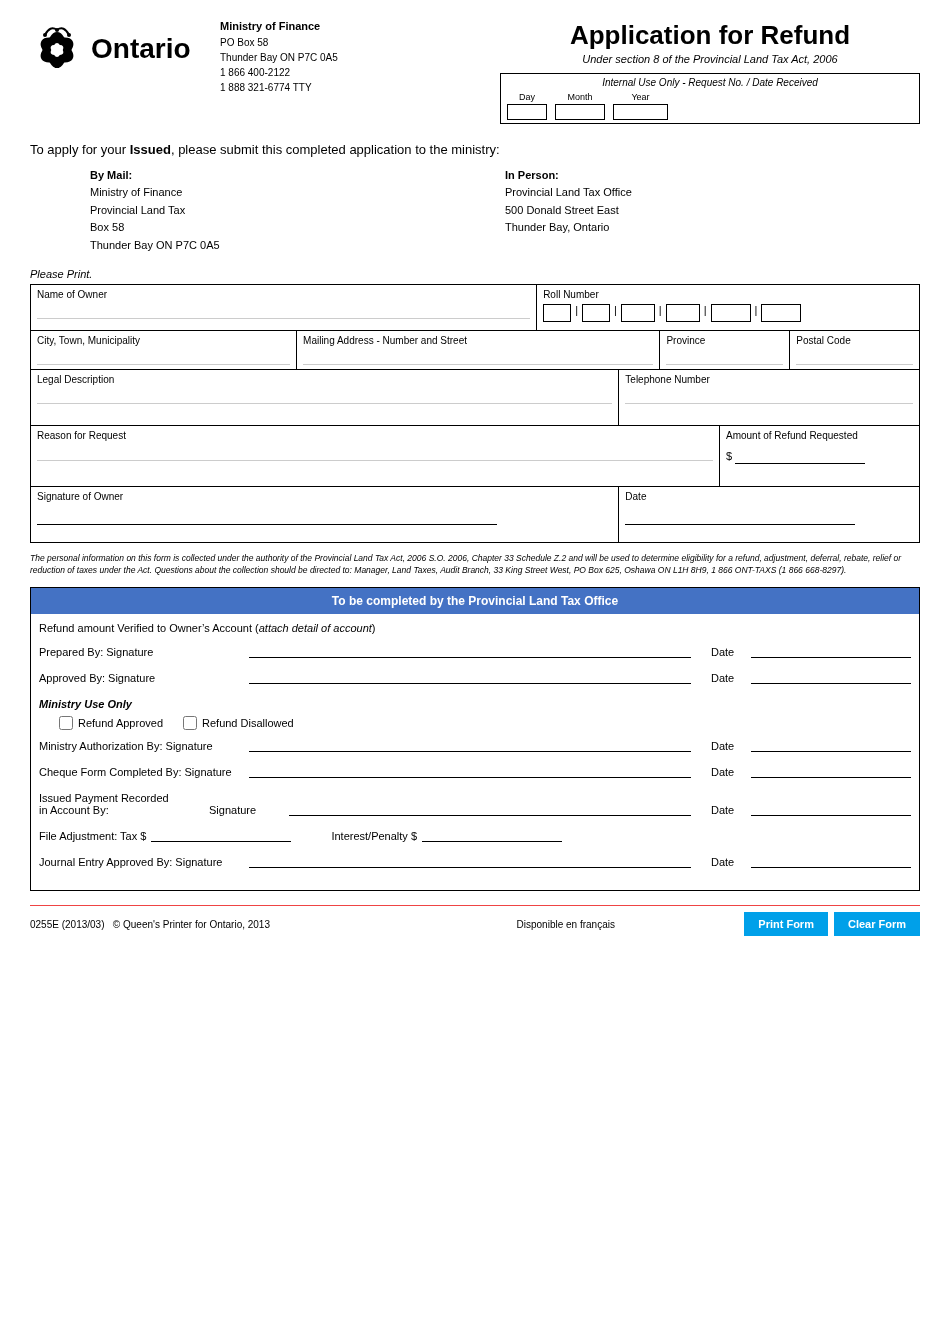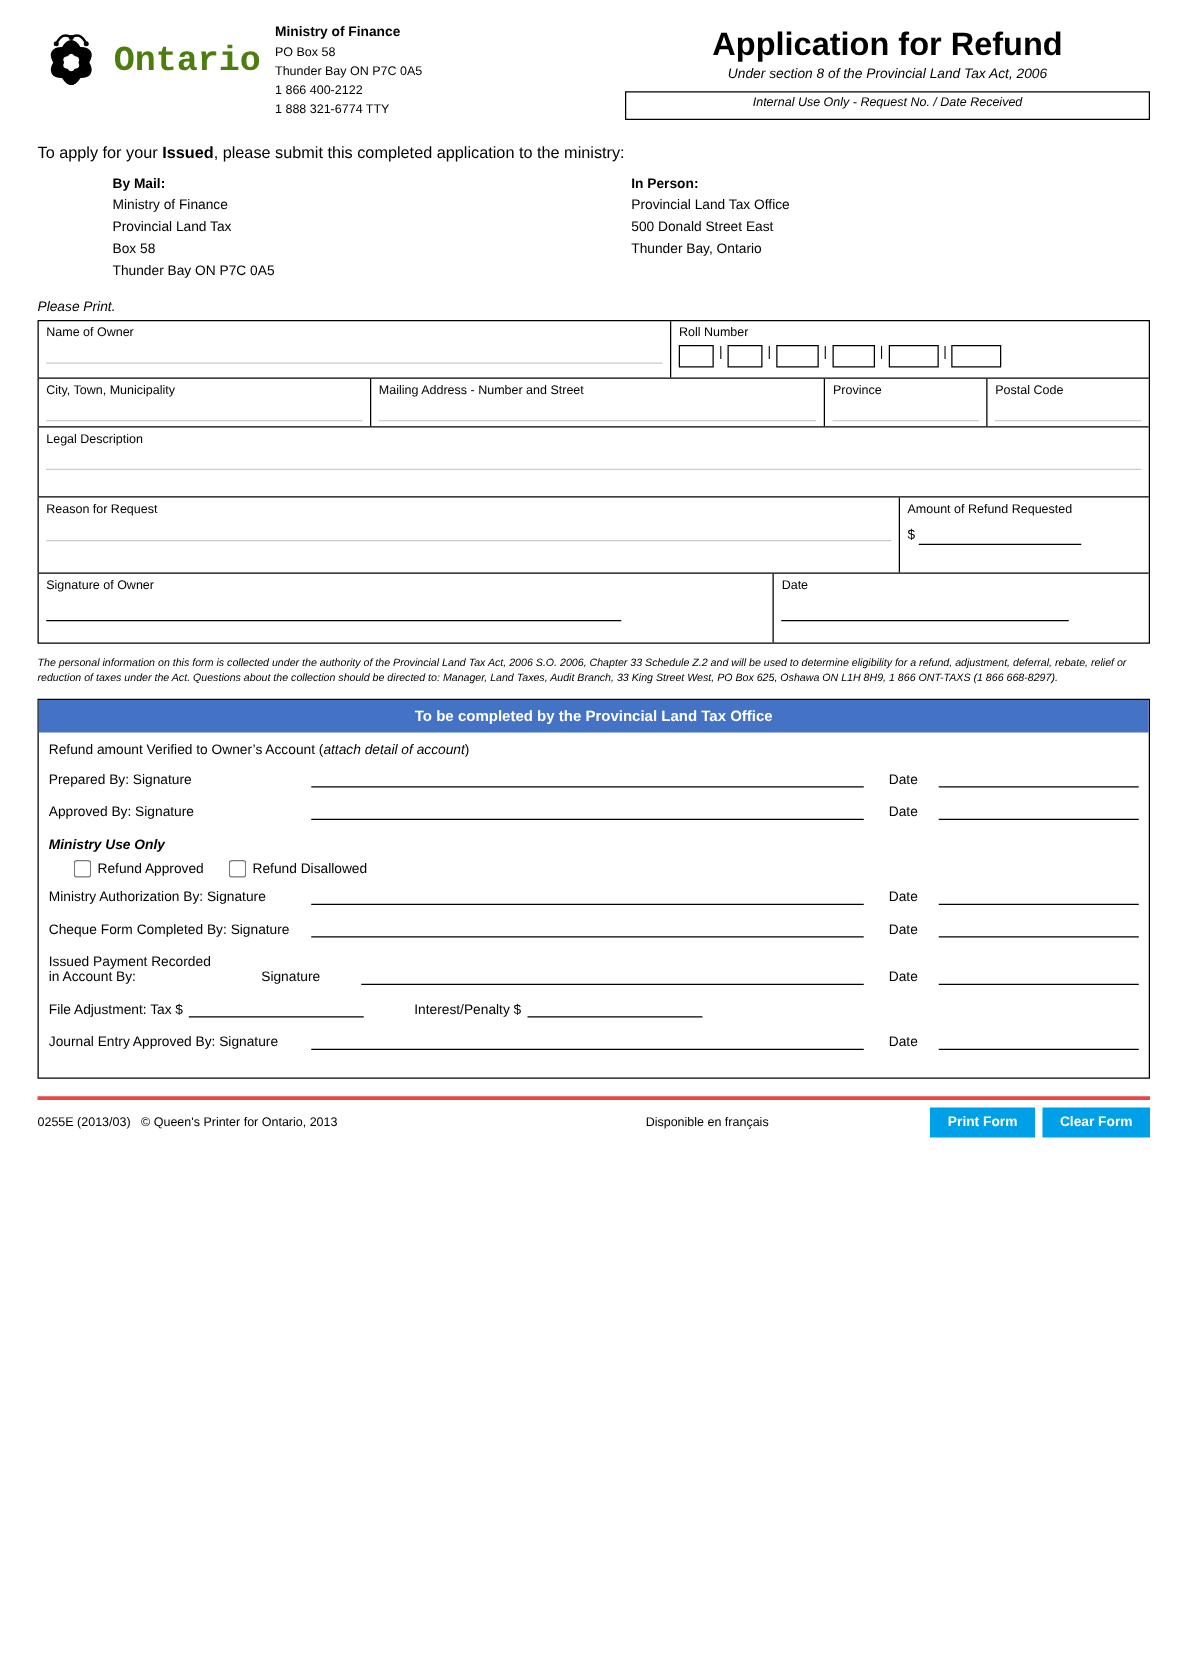--- a/index.html
+++ b/index.html
@@ -20,22 +20,21 @@
     .logo-area {
       display: flex;
       align-items: center;
       min-width: 180px;
     }
     .ontario-logo {
       display: flex;
       align-items: center;
       font-size: 28px;
       font-weight: bold;
-      color: #4d7c0f;
-      font-family: Liberation Mono, monospace;
+      color: #000000;
     }
     .ontario-logo .leaf-icon {
       margin-right: 6px;
     }
     .ministry-info {
       flex: 1;
       padding-left: 10px;
       border-left: none;
     }
     .ministry-info .ministry-name {
@@ -237,23 +236,22 @@
       font-size: 11px;
       margin-bottom: 12px;
     }
     .refund-account-text em {
     }
     .footer-bar {
       display: flex;
       align-items: center;
       margin-top: 14px;
       padding-top: 6px;
-      border-top: 3px solid #ef4444;
-      font-size: 10px;
-      justify-content: flex-end;
+      border-top: 1px solid #ef4444;
+      font-size: 10px;
     }
     .footer-left {
       flex: 1;
     }
     .footer-center {
       flex: 1;
       text-align: center;
     }
     .footer-right {
       display: flex;
@@ -370,20 +368,34 @@
       <div>1 866 400-2122</div>
       <div>1 888 321-6774 TTY</div>
     </div>
   </div>
 
   <div class="title-area">
     <h1>Application for Refund</h1>
     <div class="subtitle">Under section 8 of the Provincial Land Tax Act, 2006</div>
     <div class="internal-box">
       <div class="internal-label">Internal Use Only - Request No. / Date Received</div>
+      <div class="date-row">
+        <div class="date-field">
+          <label>Day</label>
+          <input type="text" style="width: 40px;">
+        </div>
+        <div class="date-field">
+          <label>Month</label>
+          <input type="text" style="width: 50px;">
+        </div>
+        <div class="date-field">
+          <label>Year</label>
+          <input type="text" style="width: 55px;">
+        </div>
+      </div>
     </div>
   </div>
 </div>
 
 <div class="intro-text">
   <span>To apply for your </span><strong>Issued</strong><span>, please submit this completed application to the ministry:</span>
 </div>
 
 <div class="submission-options">
   <div class="submit-option">
@@ -450,20 +462,24 @@
       <label>Postal Code</label>
       <input type="text" style="">
     </div>
   </div>
 
   <div class="form-row">
     <div class="form-cell" style="flex:2; min-height:55px;">
       <label>Legal Description</label>
       <input type="text" style="">
     </div>
+    <div class="form-cell" style="flex:1; min-height:55px;">
+      <label>Telephone Number</label>
+      <input type="text" style="">
+    </div>
   </div>
 
   <div class="form-row" style="min-height:60px;">
     <div class="reason-cell">
       <label>Reason for Request</label>
       <input type="text" style="width: 100%; border-top: none; border-right: none; border-left: none; border-image: initial; border-bottom: 1px solid rgb(204, 204, 204); outline: none; margin-top: 4px; background: transparent;">
     </div>
     <div class="amount-cell">
       <label>Amount of Refund Requested</label>
       <div class="dollar-input">

